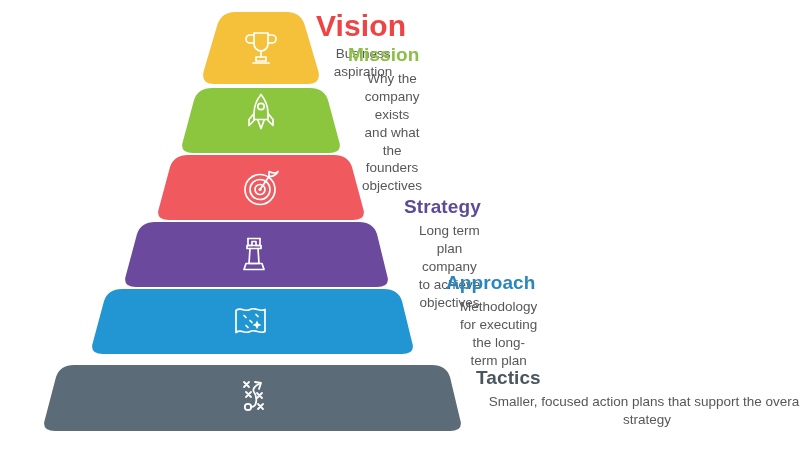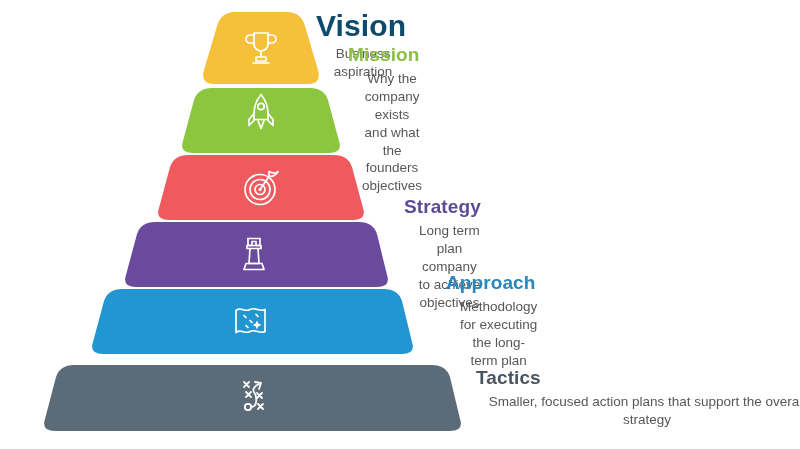--- a/index.html
+++ b/index.html
@@ -64,21 +64,21 @@
     line-height: 1.32;
     margin-top: 4px;
     padding-left: 14px;
     text-align: center;
   }
 
   
   #tier-vision           { left: 190px; top: 12px;  width: 142px; height: 72px; }
   #tier-vision .tier-icon{ left: 0; width: 142px; height: 72px; }
   #tier-vision .tier-text{ left: 126px; top: 33px; transform: translateY(-50%); }
-  #tier-vision .tier-title { font-size: 30px; color: #0c4a6e; font-weight: bold; }
+  #tier-vision .tier-title { font-size: 30px; color: #ef4444; font-weight: bold; }
   #tier-vision .tier-desc  { font-size: 13.5px; padding-left: 4px; margin-top: 2px; }
 
   
   #tier-mission            { left: 170px; top: 88px; width: 182px; height: 47px; }
   #tier-mission .tier-icon { left: 0; width: 182px; height: 65px; }
   #tier-mission .tier-text { left: 178px; top: 32px; }
   #tier-mission .tier-title{ color: #8cbf45; }
 
   
   #tier-objectives            { left: 148px; top: 155px; width: 226px; height: 65px; }

